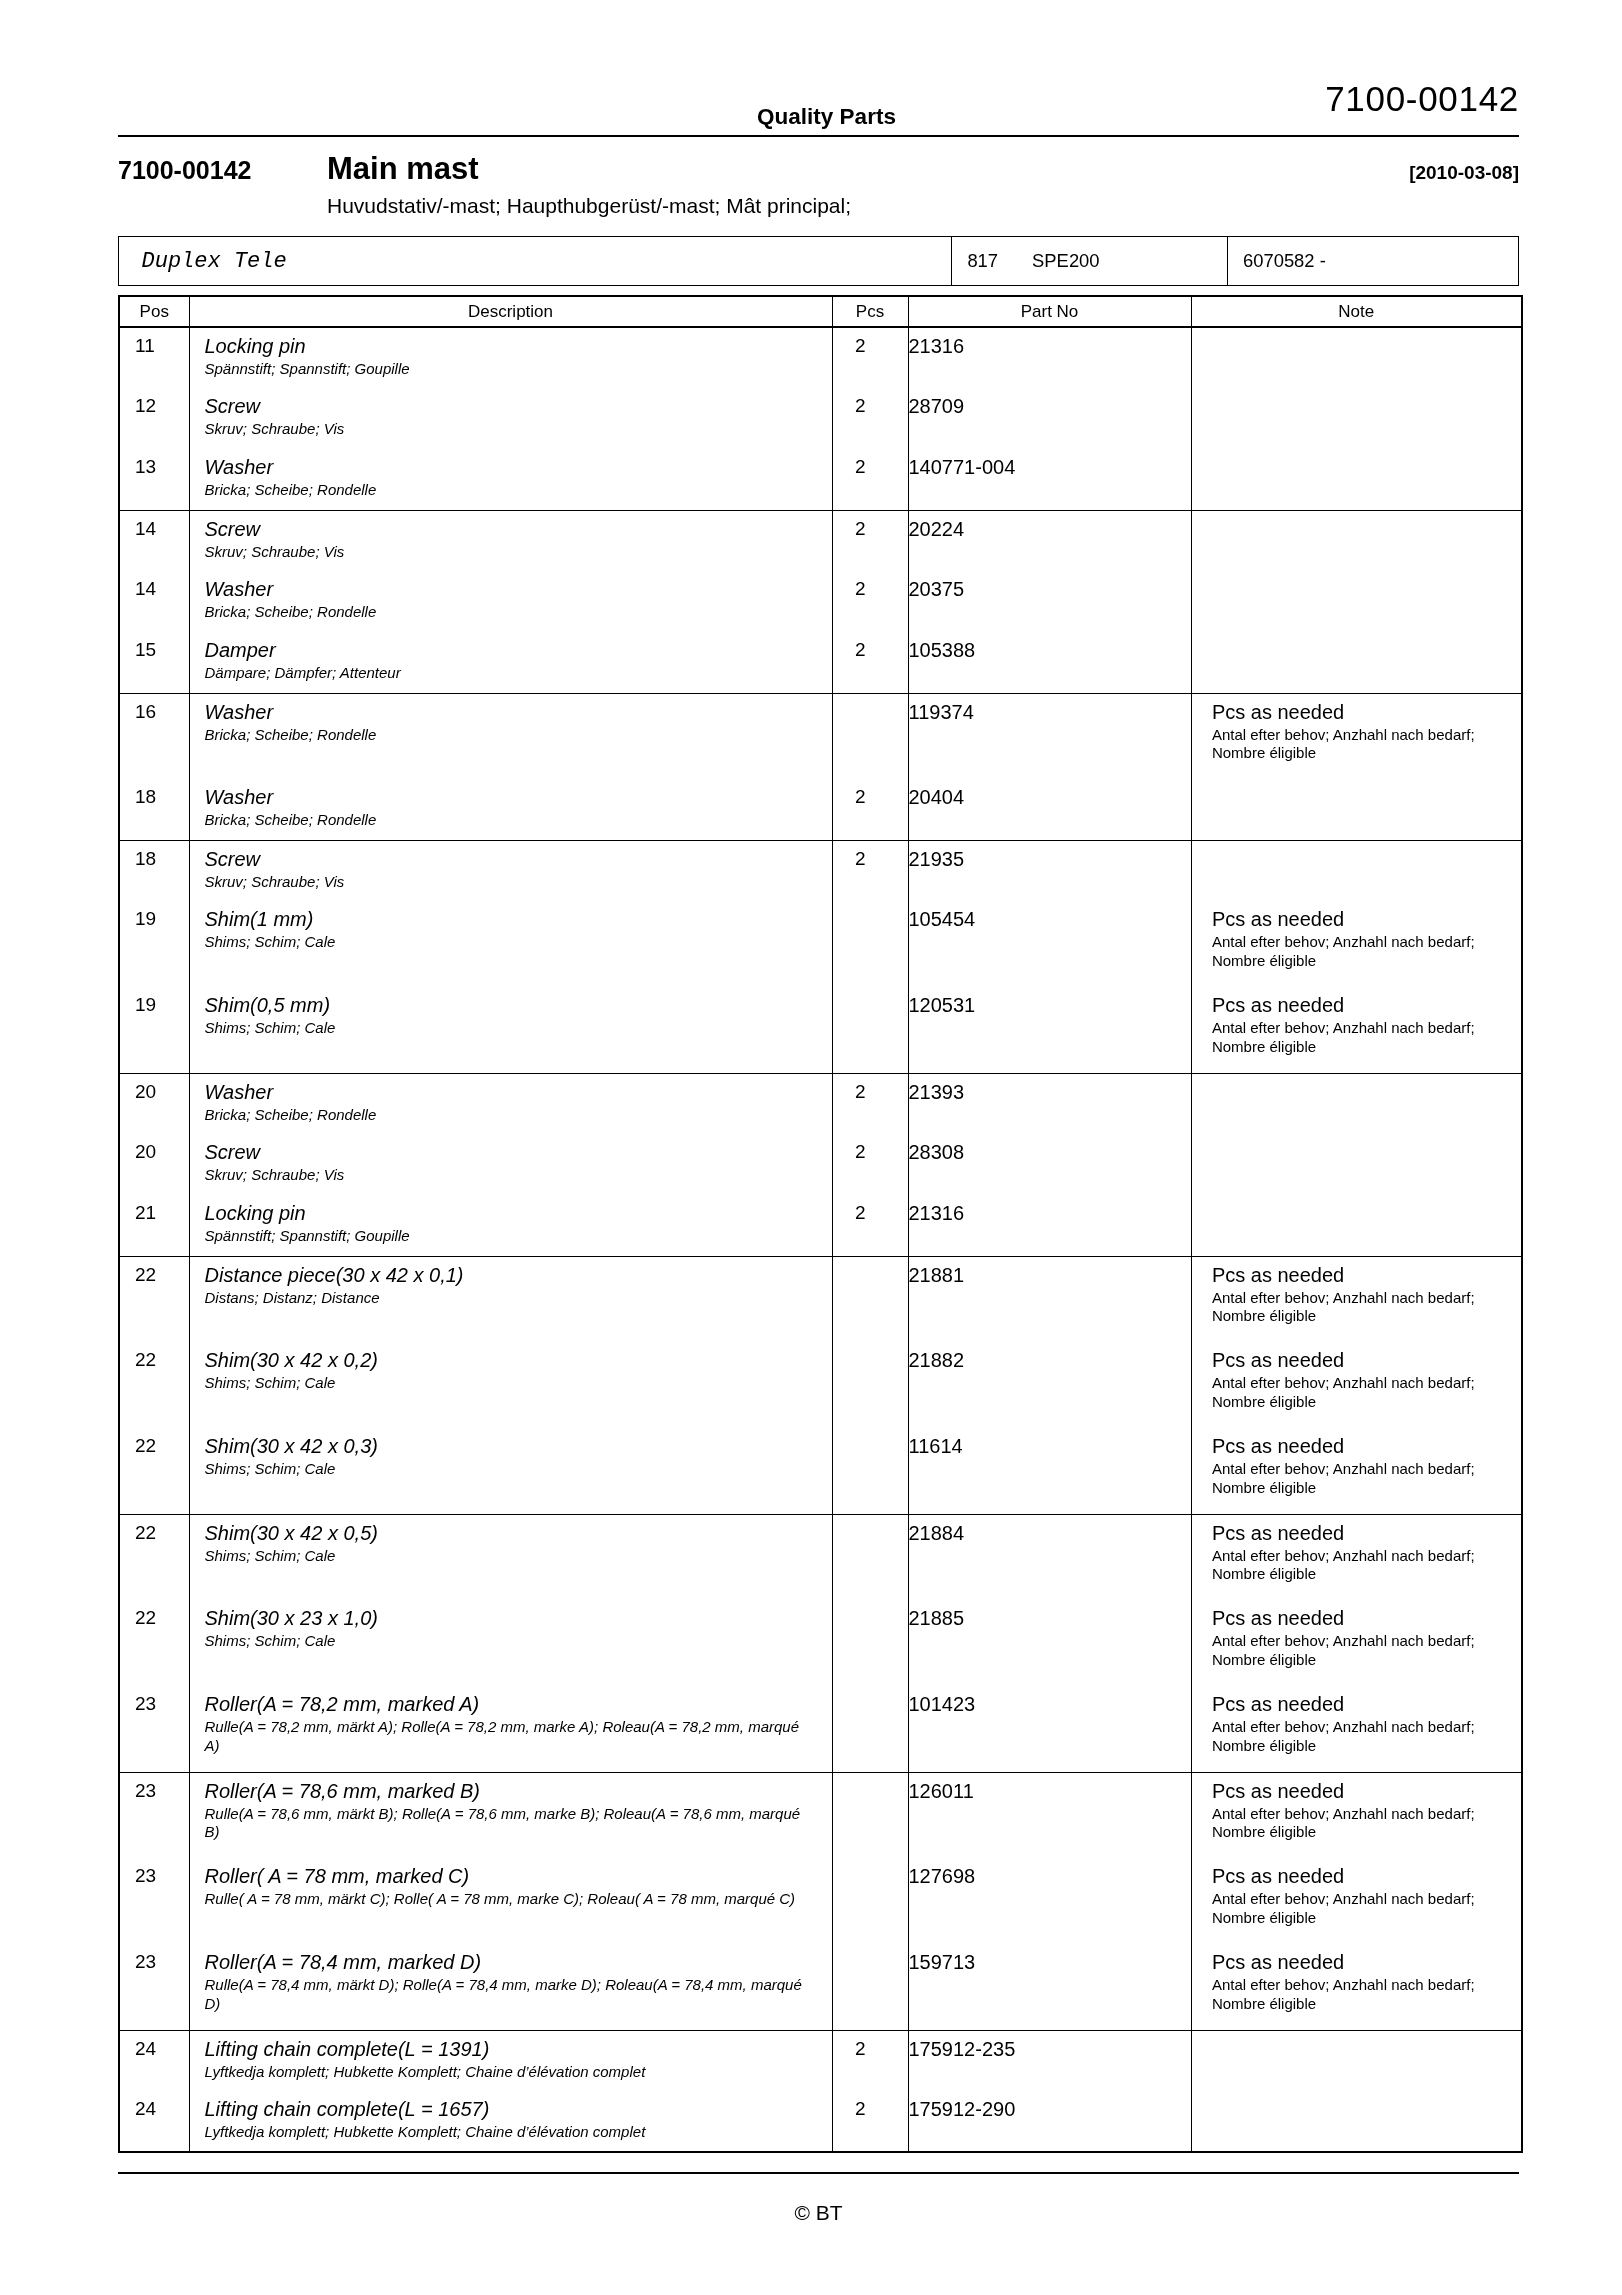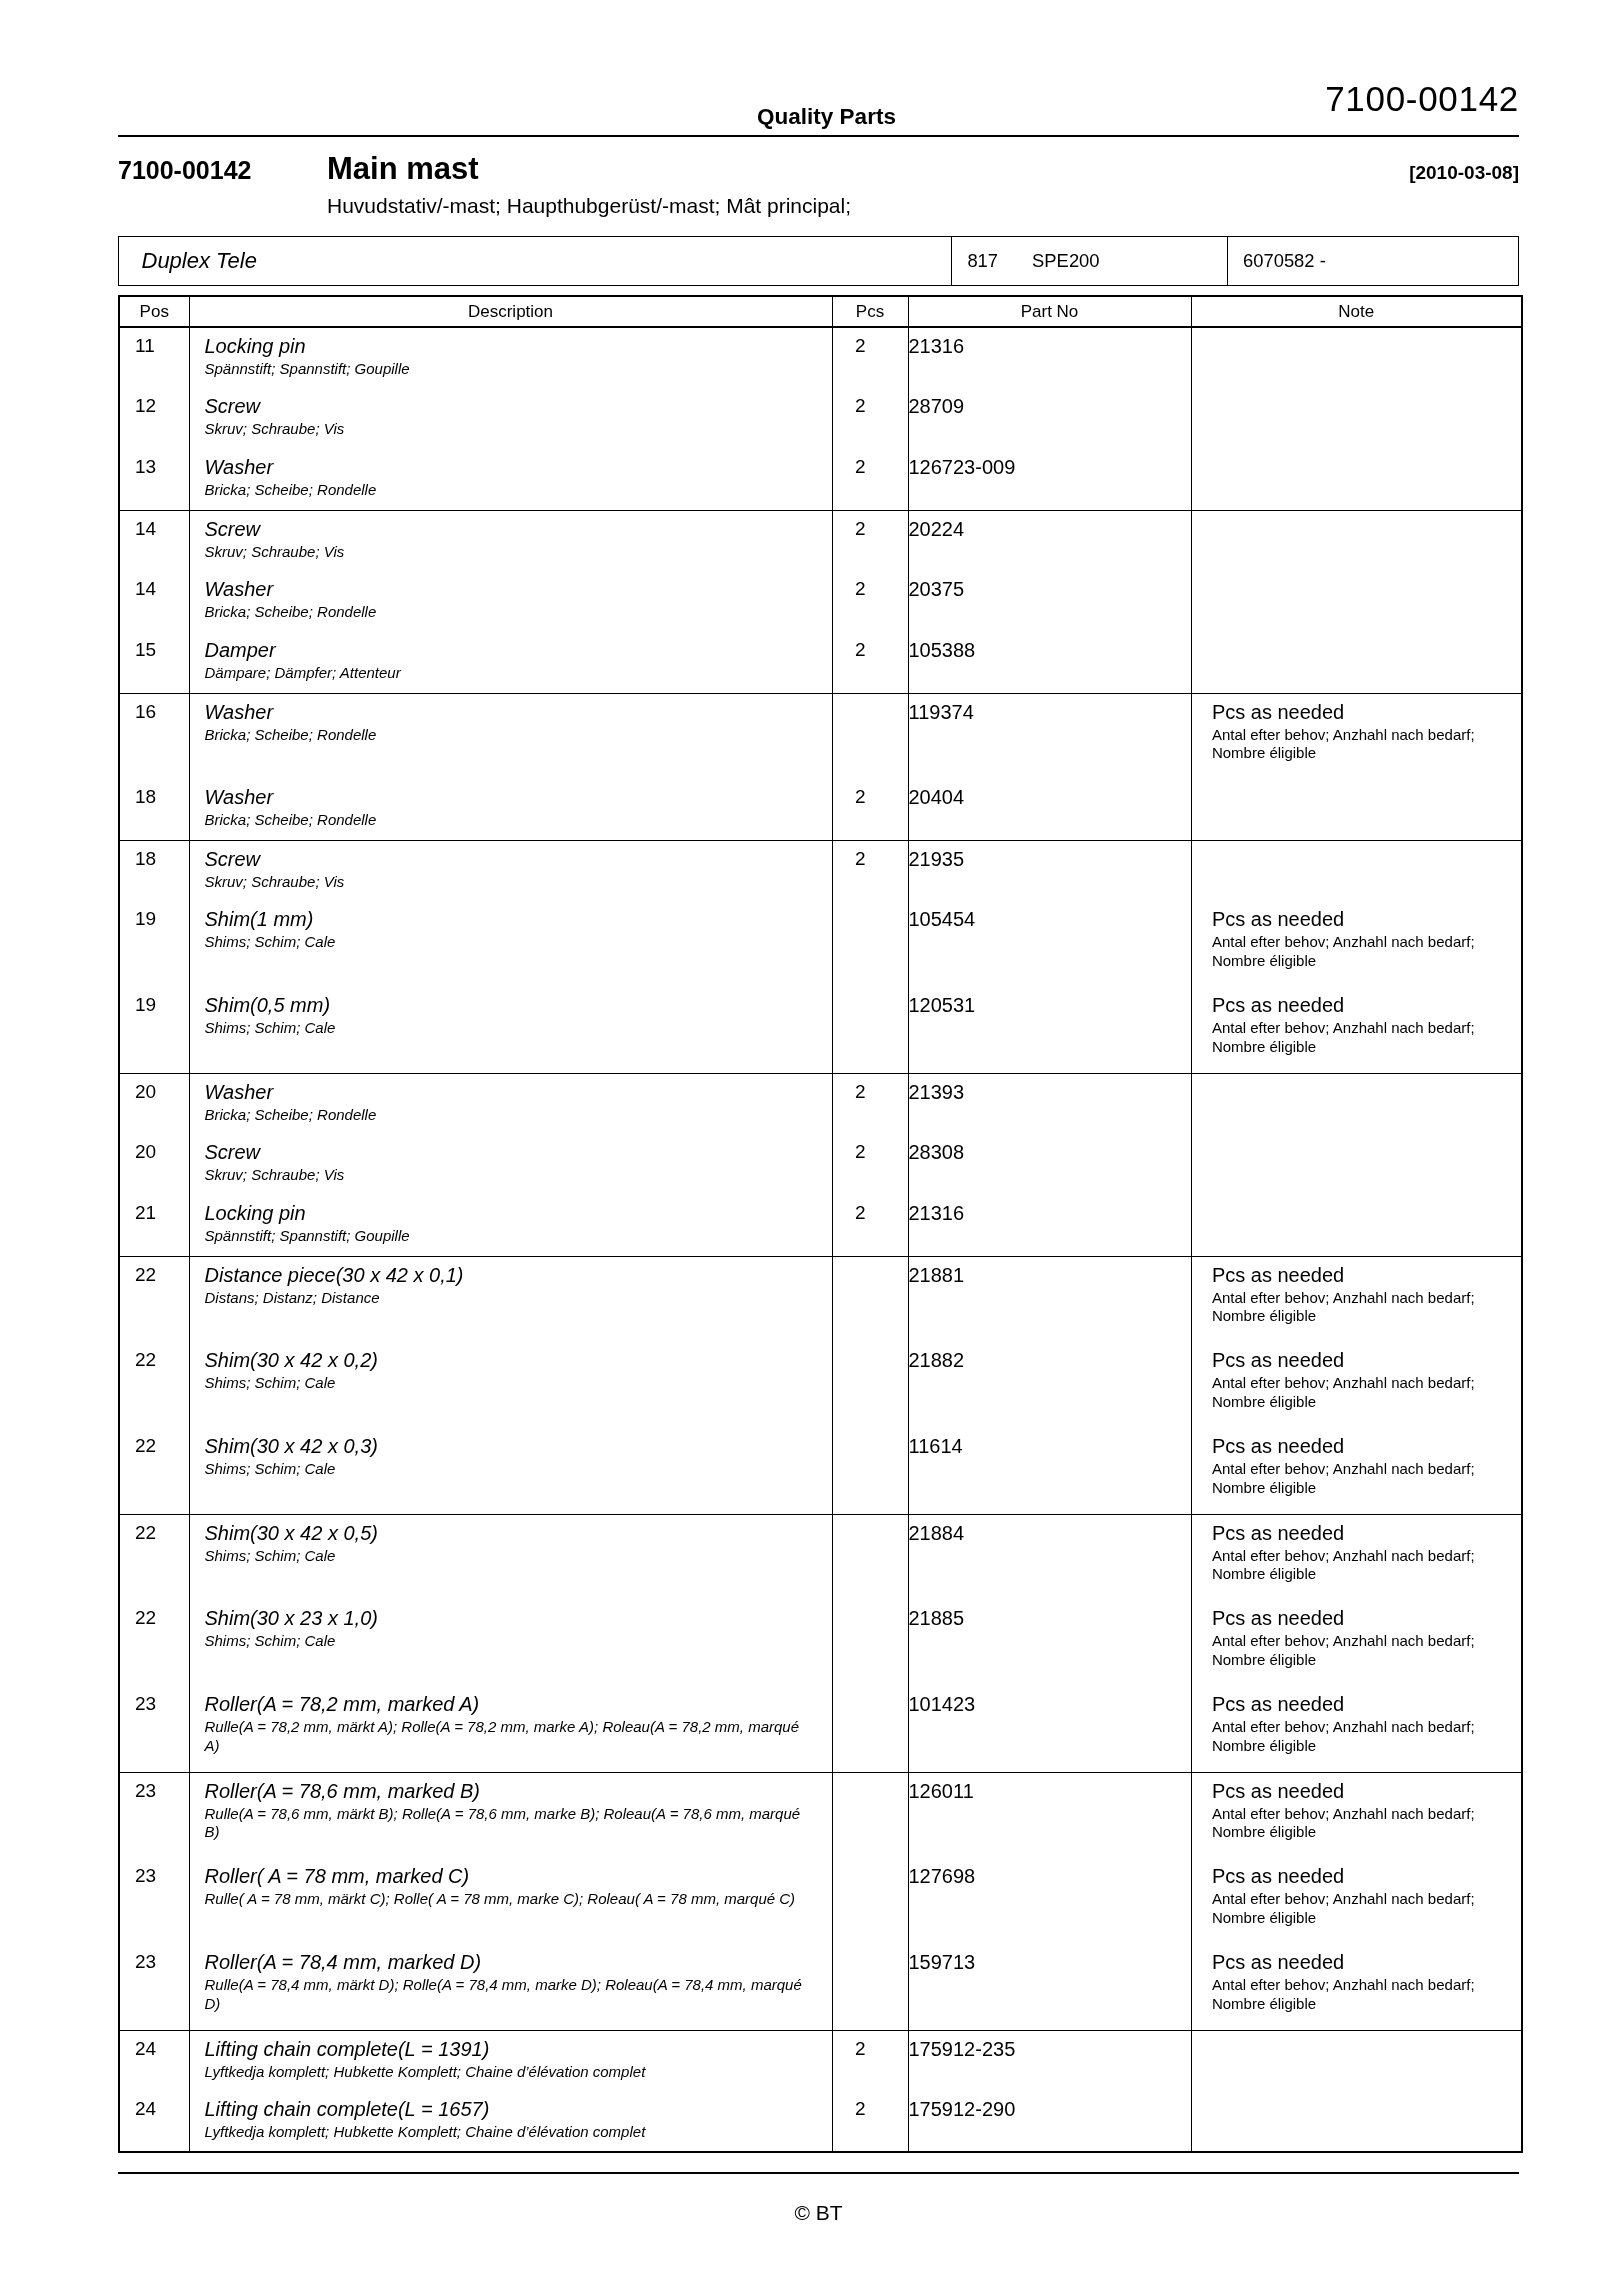--- a/index.html
+++ b/index.html
@@ -29,21 +29,21 @@
   .title-date { margin-left:auto; font-size:19px; font-weight:bold; }
   .subtitle { margin-left:209px; margin-top:6.8px; font-size:21px; }
 
   
   .model-box {
     margin-top:18.4px; width:100%; height:50px;
     border:1.4px solid #000; display:flex; align-items:stretch;
   }
   .mb-name {
     width:59.5%; display:flex; align-items:center;
-    padding-left:22.5px; font-style:italic; font-size:22px;
+    padding-left:22.5px; font-style:italic; font-size:22px;font-family:Liberation Mono, monospace;
   }
   .mb-codes {
     width:19.7%; border-left:1.4px solid #000;
     display:flex; align-items:center; padding-left:15px; font-size:18.4px;
   }
   .mb-codes .code2 { margin-left:34px; }
   .mb-serial {
     flex:1; border-left:1.4px solid #000;
     display:flex; align-items:center; padding-left:15px; font-size:18.4px;
   }
@@ -152,21 +152,21 @@
     </td>
   </tr>
 
   <tr class="row-simple group-end">
     <td class="c-pos">13</td>
     <td class="c-desc">
       <div class="desc-main">Washer</div>
       <div class="desc-sub">Bricka; Scheibe; Rondelle</div>
     </td>
     <td class="c-pcs">2</td>
-    <td class="c-part">126723-009</td>
+    <td class="c-part">140771-004</td>
     <td class="c-note">
       <div class="note-main"></div>
       <div class="note-sub"></div>
     </td>
   </tr>
 
   <tr class="row-simple">
     <td class="c-pos">14</td>
     <td class="c-desc">
       <div class="desc-main">Screw</div>

